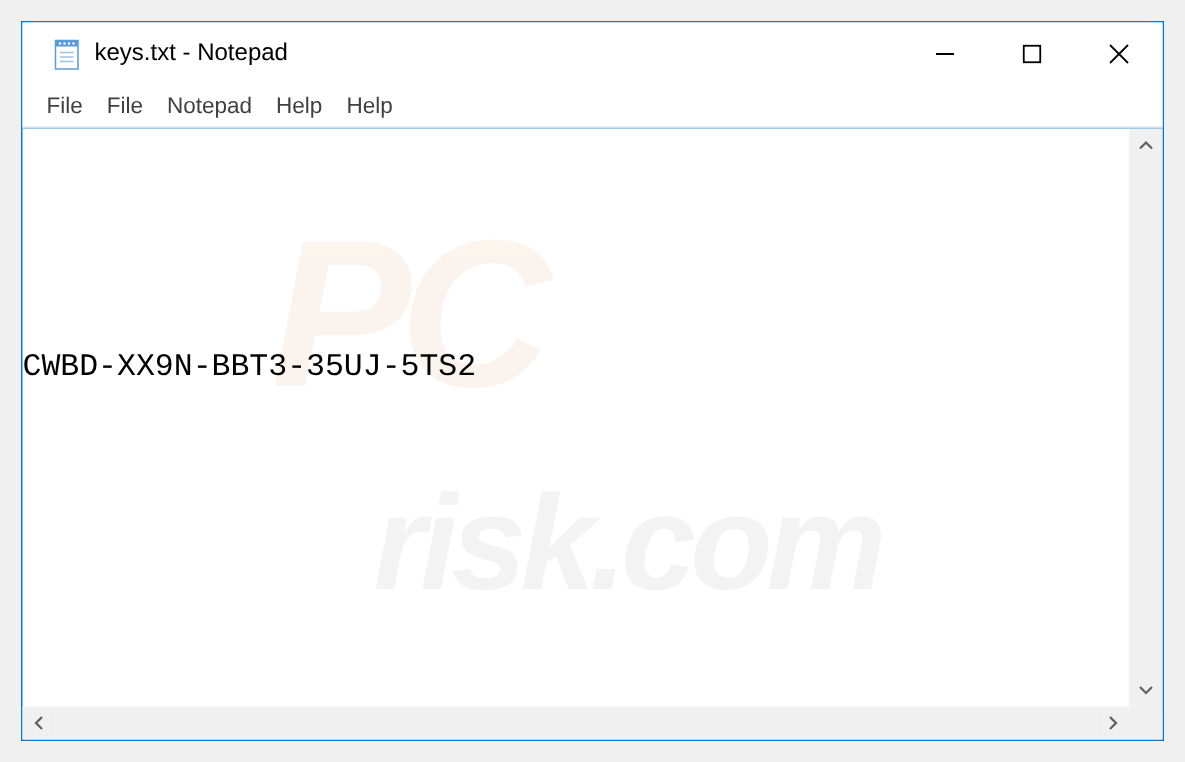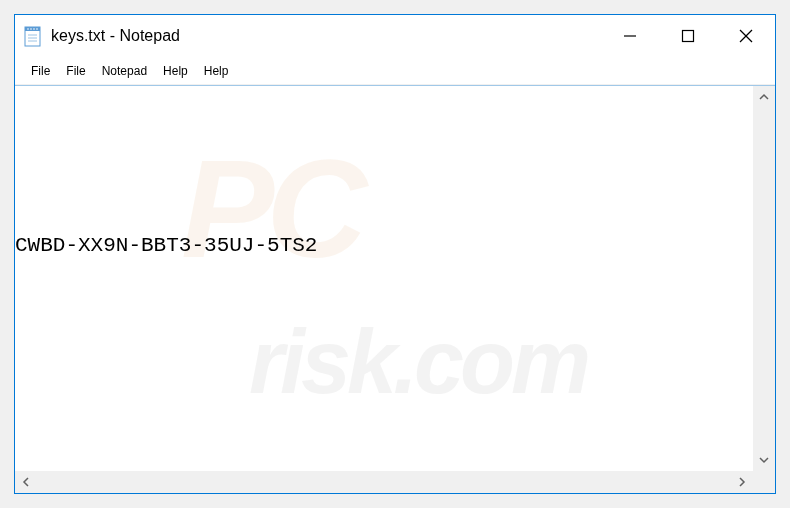--- a/index.html
+++ b/index.html
@@ -23,21 +23,21 @@
       background: #ffffff;
       border: 1px solid #0078d7;
       display: flex;
       flex-direction: column;
     }
     .titlebar {
       height: 42px;
       background: #ffffff;
       display: flex;
       align-items: center;
-      padding-left: 8px;
+      padding-left: 20px;
     }
     .notepad-icon {
       width: 20px;
       height: 24px;
       margin-right: 8px;
       position: relative;
     }
     .notepad-icon svg {
       width: 20px;
       height: 24px;
@@ -61,22 +61,22 @@
     }
     .menubar {
       height: 28px;
       background: #ffffff;
       display: flex;
       align-items: center;
       padding-left: 8px;
       border-bottom: 1px solid #f0f0f0;
     }
     .menu-item {
-      font-size: 12px;
-      color: #000000;
+      font-size: 15px;
+      color: #404040;
       padding: 3px 8px;
       cursor: pointer;
     }
     .divider {
       height: 1px;
       background: #a0c8e8;
     }
     .content-area {
       flex: 1;
       position: relative;

